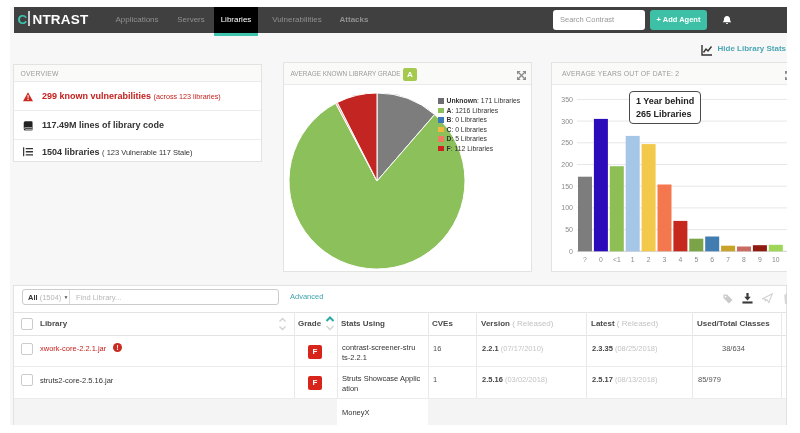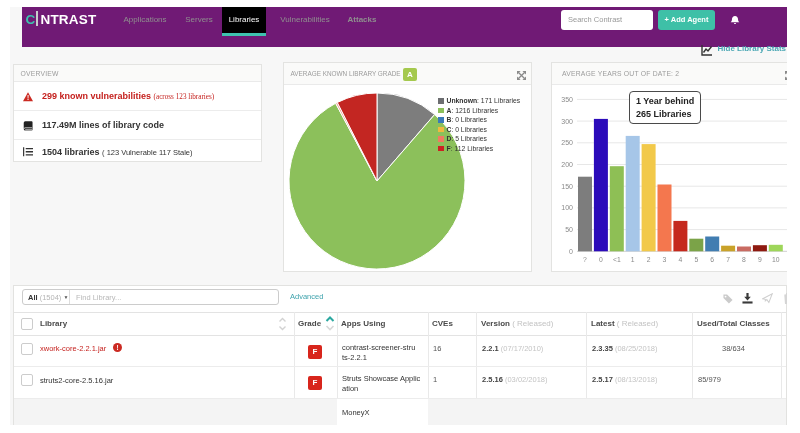--- a/index.html
+++ b/index.html
@@ -1,18 +1,18 @@
 <!DOCTYPE html>
 <html><head><meta charset="utf-8"><style>
 *{margin:0;padding:0;box-sizing:border-box;}
 html,body{width:800px;height:433px;background:#fff;font-family:"Liberation Sans",sans-serif;}
 #app{position:absolute;left:10px;top:7px;width:777px;height:418px;background:#f7f7f7;overflow:hidden;}
 .abs{position:absolute;}
 
-#nav{position:absolute;left:12px;top:0;width:777px;height:40px;background:#701a75;}
+#nav{position:absolute;left:4px;top:0;width:777px;height:26px;background:#404040;}
 #logo{position:absolute;left:3.5px;top:5px;font-size:13.5px;font-weight:bold;color:#fff;letter-spacing:0.2px;}
 #logo .c{color:#3ec3ae;}
 #logo .bar{position:absolute;left:10.5px;top:-1px;width:1.8px;height:15px;background:#c8cccc;}
 .mitem{position:absolute;top:0;height:26px;line-height:26px;font-size:8px;color:#8f8f8f;text-align:center;}
 .mactive{background:#000;color:#fff;}
 #search{position:absolute;left:539px;top:3px;width:92px;height:20px;background:#fff;border-radius:3px;font-size:7.5px;color:#999;line-height:20px;padding-left:7px;}
 #addagent{position:absolute;left:636px;top:3px;width:57px;height:20px;background:#3ec0a7;border-radius:3px;color:#fff;font-size:7.5px;font-weight:bold;text-align:center;line-height:20px;}
 
 #hidestats{position:absolute;right:1px;top:37px;font-size:8px;font-weight:bold;color:#4ba7b4;}
 
@@ -62,21 +62,21 @@
     </svg>
   <div id="hidestats">Hide Library Stats</div>
 
   <div class="panel" style="left:3px;top:57px;width:249px;height:98px;">
     <div class="phead">OVERVIEW</div>
     <div class="orow" style="top:17px;height:29px;border-bottom:1px solid #ececec;">
       <svg class="abs" style="left:9px;top:10px;" width="10" height="9.5" viewBox="0 0 11 10">
           <path fill="#cb2a22" d="M5.5 0L11 10H0z"></path>
           <text x="5.5" y="8.3" font-size="7" fill="#fff" text-anchor="middle" font-weight="bold">!</text>
         </svg>
-      <div class="txt" style="font-size:9px;font-weight:bold;color:#c5211e;">299 known vulnerabilities <span style="font-size:7.2px;font-weight:normal;font-family:Liberation Serif, serif;">(across 123 libraries)</span></div>
+      <div class="txt" style="font-size:9px;font-weight:bold;color:#c5211e;">299 known vulnerabilities <span style="font-size:7.2px;font-weight:normal;">(across 123 libraries)</span></div>
     </div>
     <div class="orow" style="top:46px;height:29px;border-bottom:1px solid #ececec;">
       <svg class="abs" style="left:9px;top:9.5px;" width="10" height="10.5" viewBox="0 0 11 11">
           <path fill="#222" d="M2.5 0h7a1 1 0 0 1 1 1v8.2a1 1 0 0 1-1 1h-7A1.7 1.7 0 0 1 .8 8.5V1.7A1.7 1.7 0 0 1 2.5 0z"></path>
           <path fill="none" stroke="#fff" stroke-width=".8" d="M1 8.4a1.4 1.4 0 0 1 1.4-1.2h7.6M2.4 9.4h7.6"></path>
         </svg>
       <div class="txt" style="font-size:9px;font-weight:bold;color:#333;">117.49M lines of library code</div>
     </div>
     <div class="orow" style="top:75px;height:23px;">
       <svg class="abs" style="left:9px;top:7px;" width="10" height="9.5" viewBox="0 0 11 10">
@@ -206,21 +206,21 @@
     <div class="chk" style="left:7px;top:32px;"></div>
     <div class="hcell" style="left:26px;top:26px;">Library</div>
     <svg class="abs" style="left:264px;top:31px;" width="9" height="14" viewBox="0 0 9 14">
         <path fill="none" stroke="#d2d2d2" stroke-width="1.4" d="M1.5 4.5L4.5 1.5L7.5 4.5M1.5 9.5L4.5 12.5L7.5 9.5"></path>
       </svg>
     <div class="hcell" style="left:284px;top:26px;">Grade</div>
     <svg class="abs" style="left:311px;top:30px;" width="10" height="15" viewBox="0 0 10 15">
         <path fill="none" stroke="#2ba8a0" stroke-width="2" d="M1.5 5L5 1.5L8.5 5"></path>
         <path fill="none" stroke="#d8d8d8" stroke-width="1.6" d="M1.5 10L5 13.5L8.5 10"></path>
       </svg>
-    <div class="hcell" style="left:327px;top:26px;">Apps Using</div>
+    <div class="hcell" style="left:327px;top:26px;">Stats Using</div>
     <div class="hcell" style="left:418px;top:26px;">CVEs</div>
     <div class="hcell" style="left:467px;top:26px;">Version <span class="rel">( Released)</span></div>
     <div class="hcell" style="left:683px;top:26px;">Used/Total Classes</div>
     <div class="hcell" style="left:577px;top:26px;">Latest <span class="rel">( Released)</span></div>
 
     <div class="col-line" style="left:280px;"></div>
     <div class="col-line" style="left:323px;"></div>
     <div class="col-line" style="left:414px;"></div>
     <div class="col-line" style="left:462px;"></div>
     <div class="col-line" style="left:572px;"></div>

